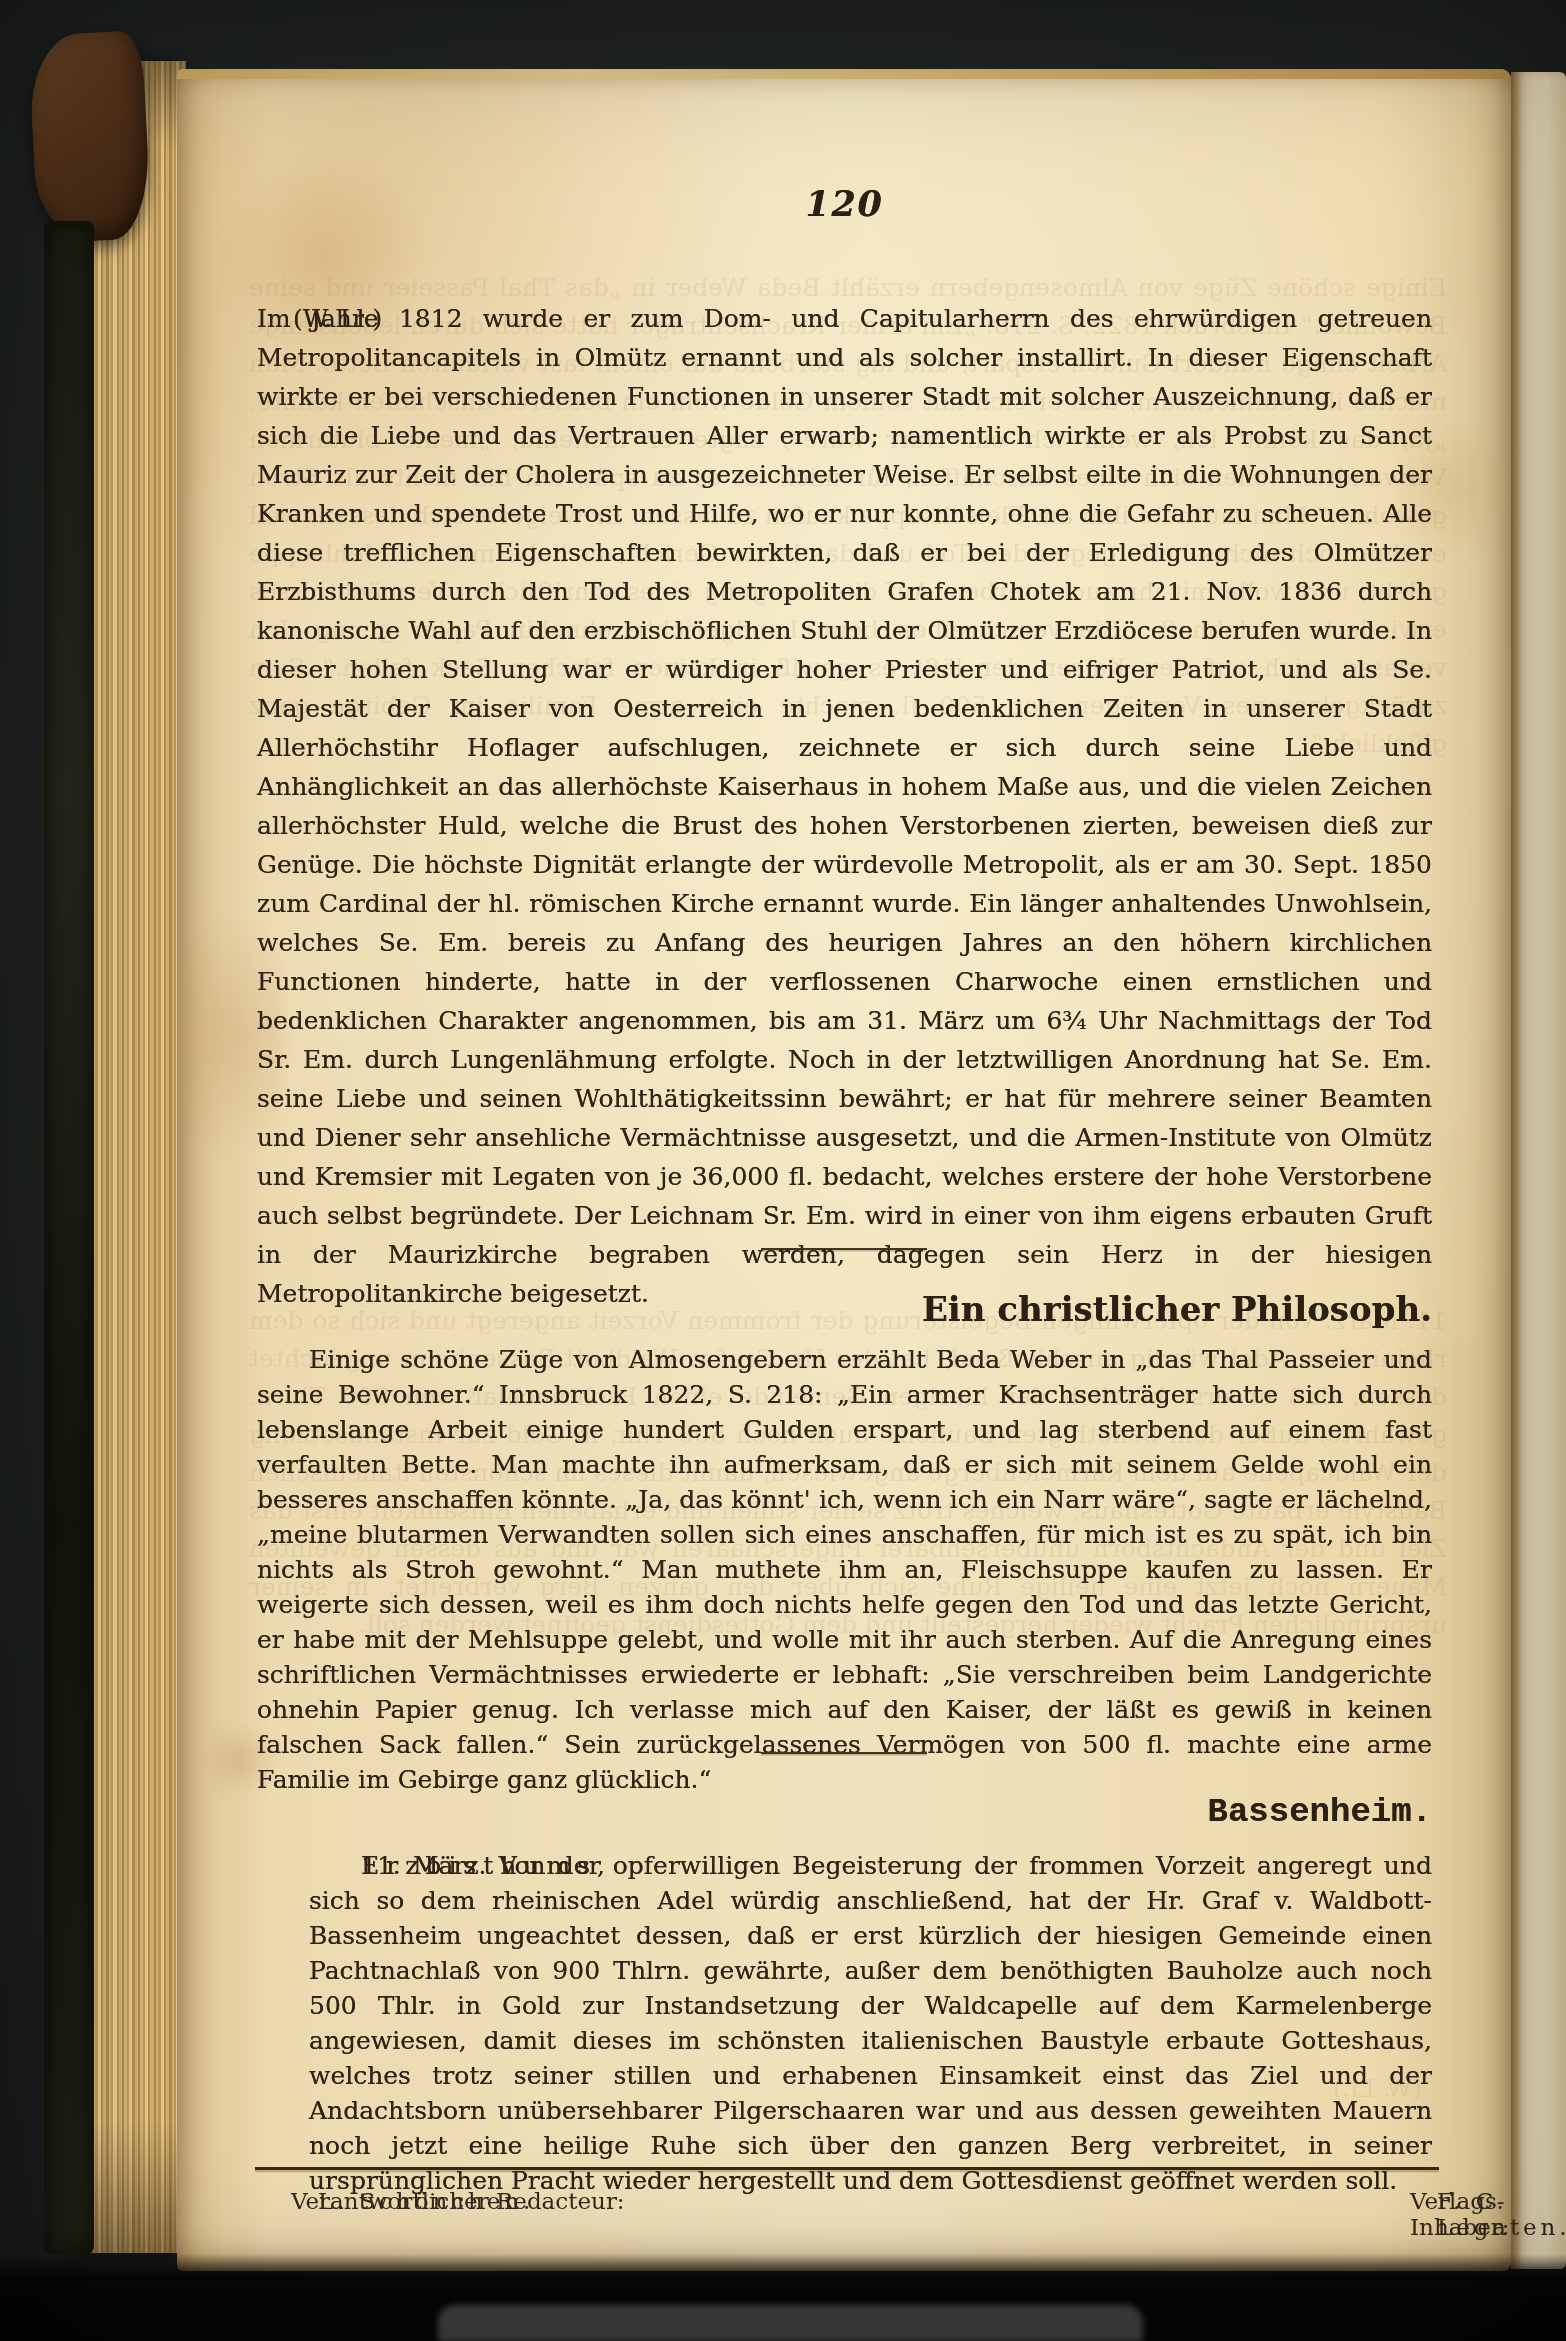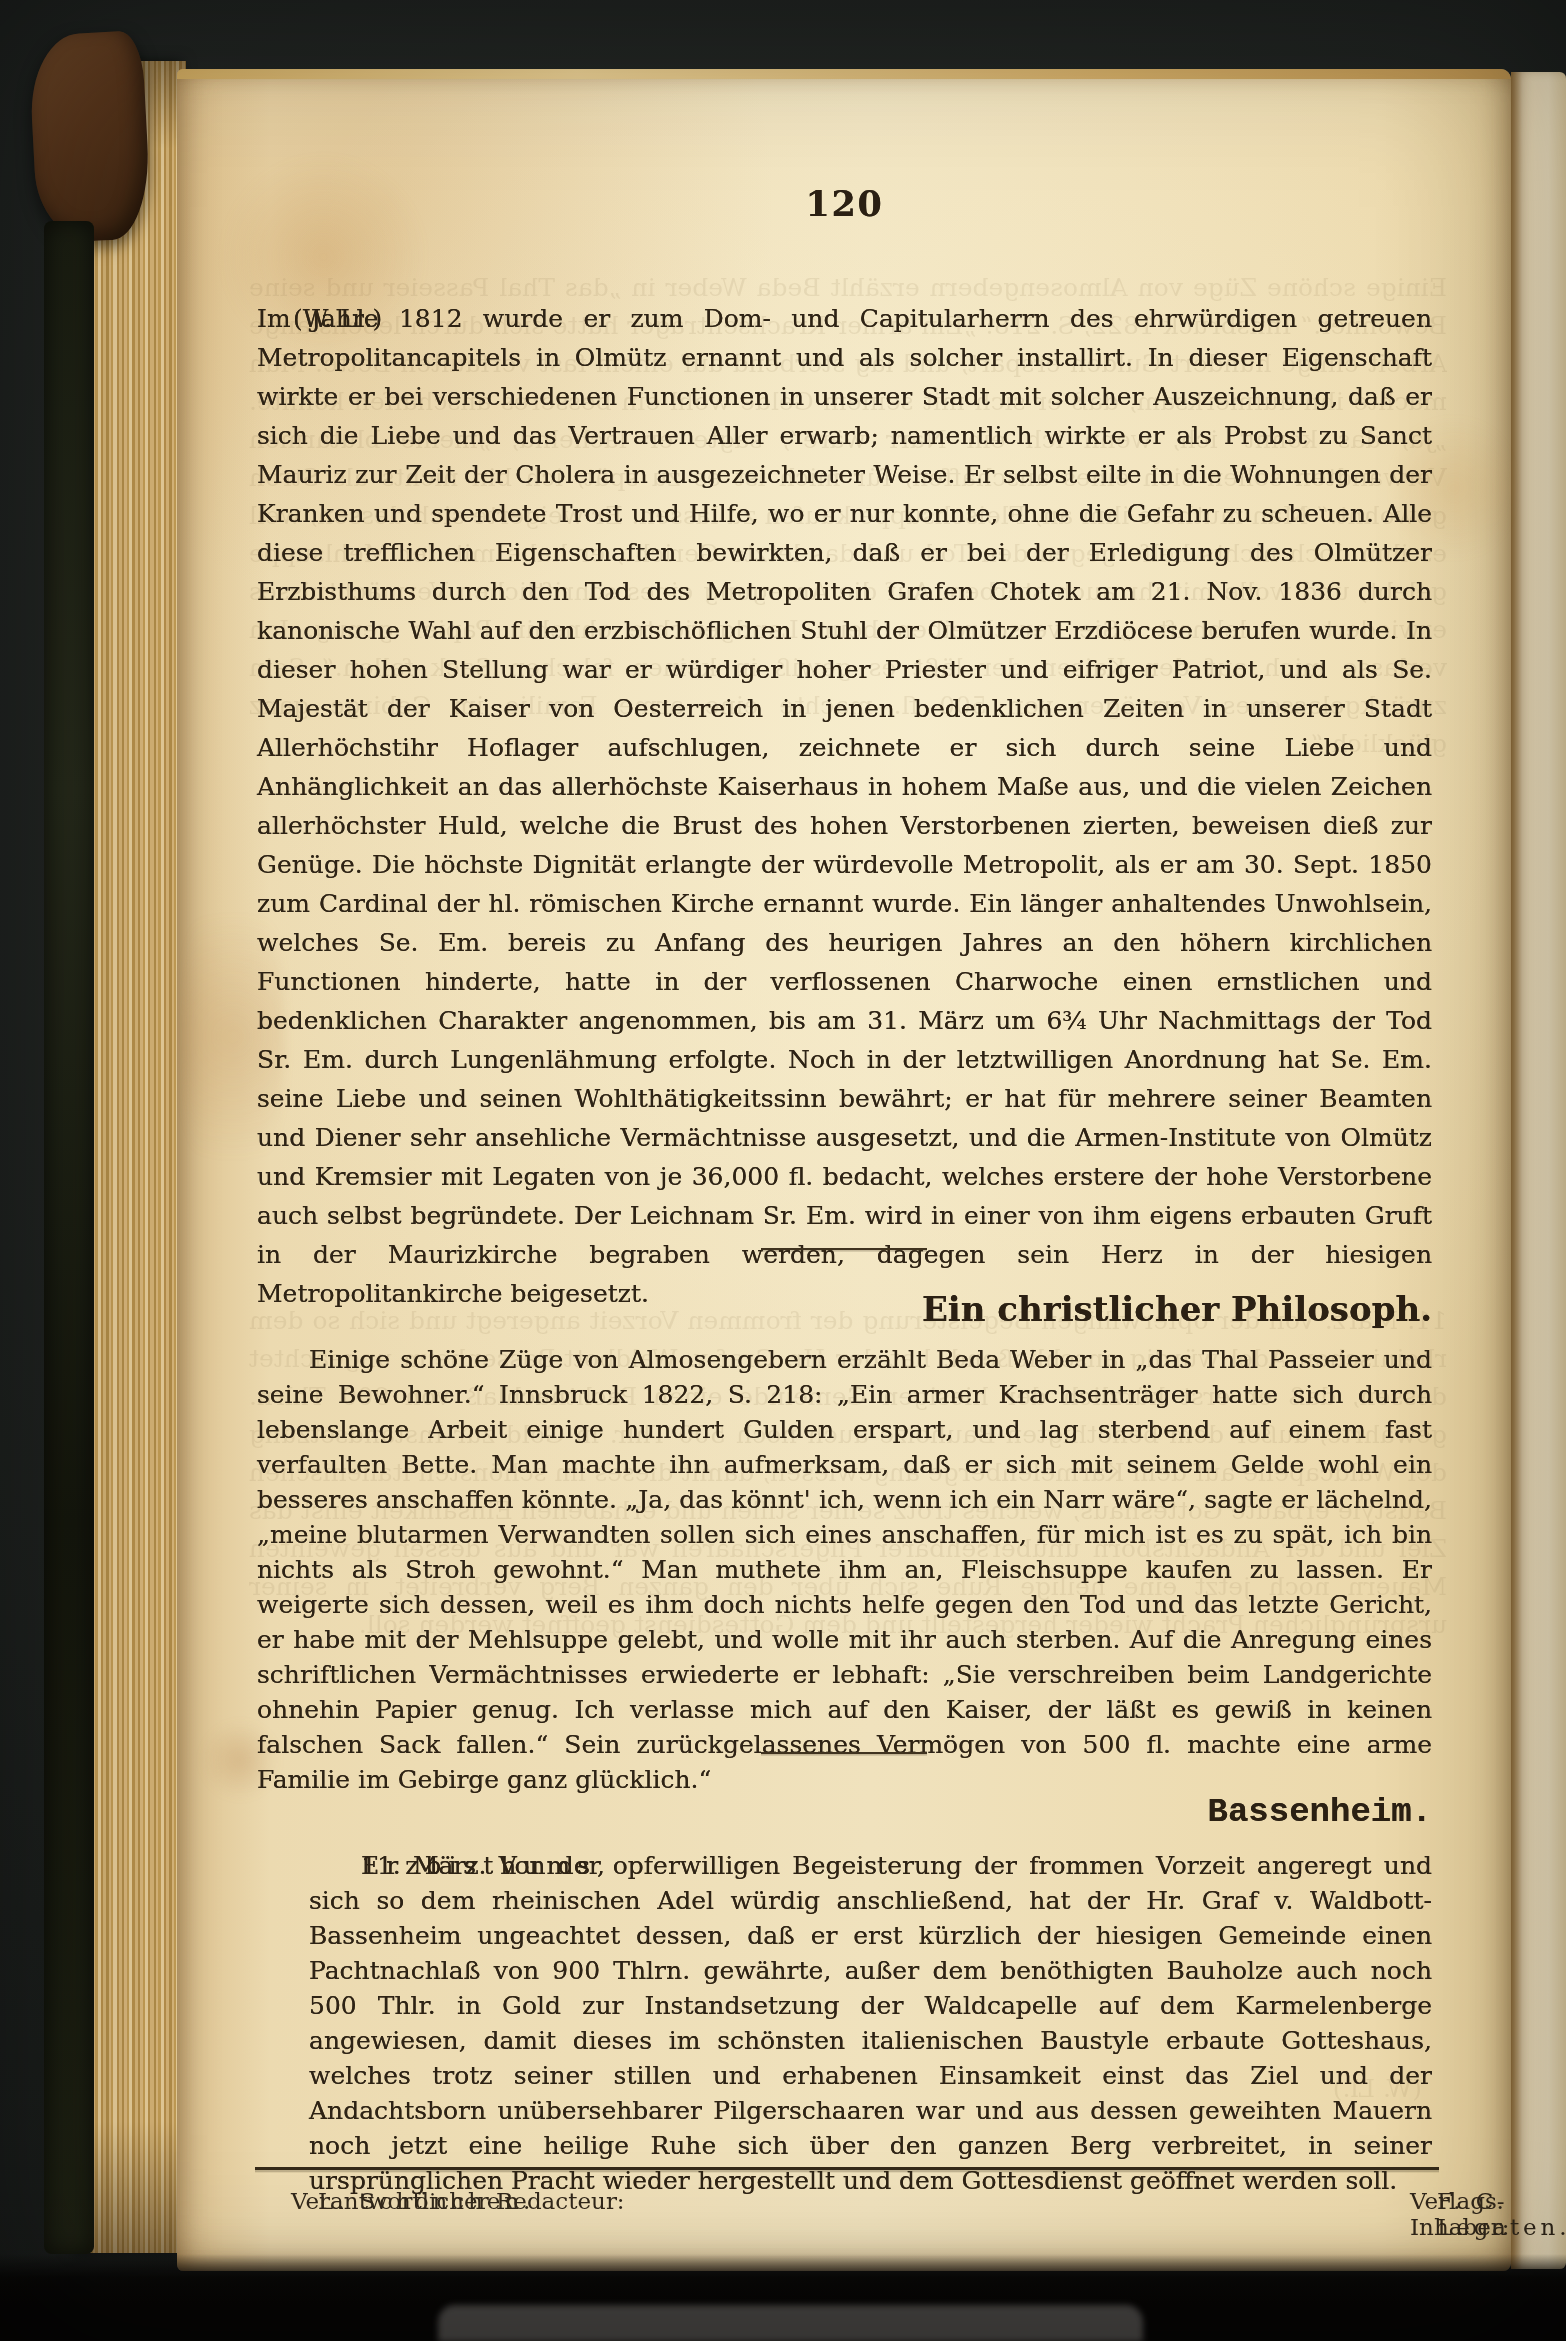--- a/index.html
+++ b/index.html
@@ -112,20 +112,21 @@
   .g2 { left: 72px;  top: 1233px; width: 1198px; height: 540px;  }
   .g3 { left: 149px; top: 2001px; width: 1096px; height: 103px;  }
 
   
   .ink { color: #2e2315; z-index: 3; text-shadow: 0 0 0.5px rgba(46,35,21,.85); }
   .page-number {
     left: 80px; top: 114px; width: 1175px;
     text-align: center;
     font-size: 35px; font-weight: bold; letter-spacing: 1.6px;
     color: #2b2013;
+    font-style: italic;
   }
   .para {
     left: 80px; width: 1175px;
     text-align: justify;
   }
   .para1 { top: 205px;  font-size: 25px;   line-height: 39px; }
   .para2 { top: 1248px; font-size: 25px; line-height: 35px; text-indent: 52px; }
   .para3 { top: 1754px; font-size: 25px; line-height: 35px;   text-indent: 52px; }
   .attr { margin-left: 36px; white-space: nowrap; }
   .dateline { letter-spacing: 7px; }

